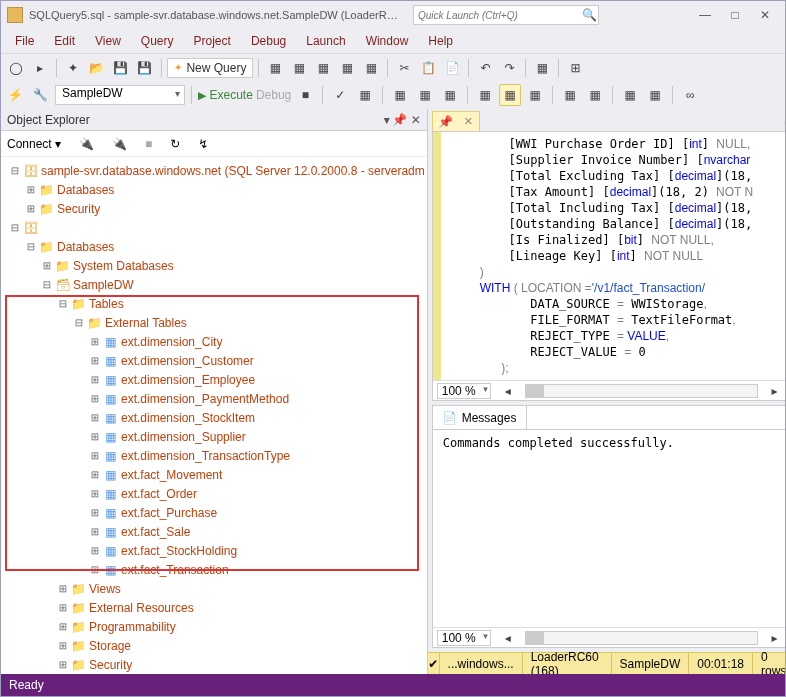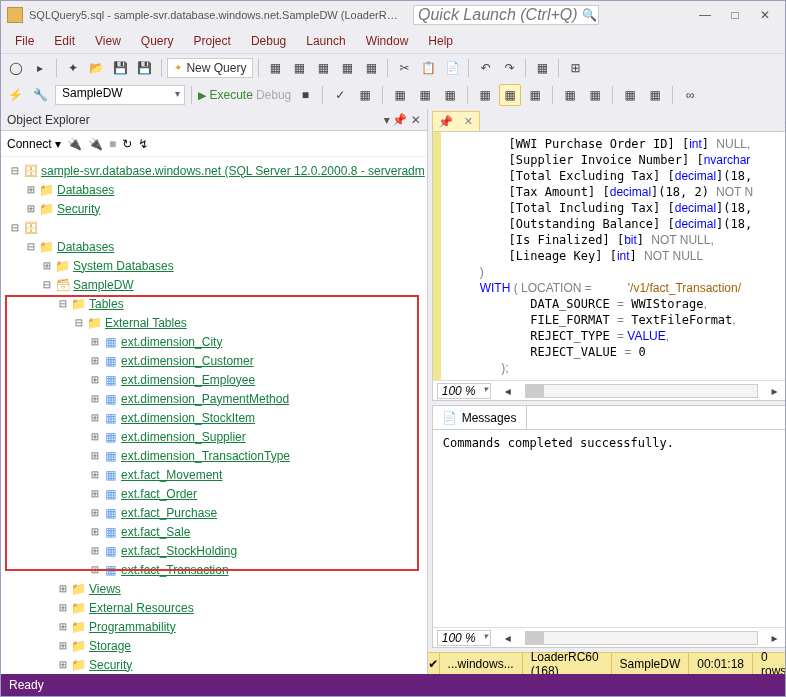--- a/index.html
+++ b/index.html
@@ -1,63 +1,63 @@
 <!DOCTYPE html>
 <html><head>
 <meta charset="utf-8">
 <style>
 * { box-sizing: border-box; margin: 0; padding: 0; font-family: "Segoe UI", Tahoma, sans-serif; font-size: 12px; }
 body { width: 786px; height: 697px; background: #eeeef2; display: flex; flex-direction: column; overflow: hidden; border: 1px solid #9b9fb9; }
 .titlebar { height: 28px; background: #eeeef2; display: flex; align-items: center; padding: 0 6px; gap: 6px; }
 .title-icon { width: 16px; height: 16px; background: #e8b85a; border: 1px solid #b8924a; }
 .title-text { flex: 0 0 auto; color: #555; font-size: 11px; white-space: nowrap; overflow: hidden; max-width: 370px; text-overflow: ellipsis; }
 .quick { display: flex; align-items: center; border: 1px solid #ccc; background: #fff; height: 20px; width: 186px; margin-left: 8px; }
-.quick input { border: 0; outline: 0; width: 100%; padding: 0 4px; font-size: 16px; color: #888; font-style: italic; }
+.quick input { border: 0; outline: 0; width: 100%; padding: 0 4px; font-size: 10px; color: #888; font-style: italic; }
 .quick-icon { width: 18px; display: flex; justify-content: center; color: #666; }
 .winbtns { margin-left: auto; display: flex; gap: 2px; }
 .winbtns span { width: 28px; height: 20px; display: flex; align-items: center; justify-content: center; color: #555; }
 .menubar { height: 24px; display: flex; align-items: center; padding: 0 6px; gap: 4px; background: #eeeef2; }
 .menubar span { padding: 2px 8px; color: #7f1d1d; }
 .toolbar { height: 28px; display: flex; align-items: center; padding: 0 4px; gap: 2px; background: #eeeef2; border-top: 1px solid #d8d8e0; }
 .tbtn { width: 22px; height: 22px; display: flex; align-items: center; justify-content: center; color: #444; border-radius: 2px; }
 .tsep { width: 1px; height: 18px; background: #c4c4cc; margin: 0 3px; }
 .tlbl { padding: 0 6px; color: #333; display: flex; align-items: center; gap: 4px; border: 1px solid #ccc; background: #fff; height: 20px; }
 .tlbl.nq::before { content: "✦"; color: #e0a030; font-size: 10px; }
 .combo { border: 1px solid #ccc; background: #fff; height: 20px; padding: 0 16px 0 6px; position: relative; min-width: 130px; }
 .combo::after { content: "▾"; position: absolute; right: 4px; top: 2px; color: #666; font-size: 10px; }
 .toolbar2 { height: 28px; display: flex; align-items: center; padding: 0 4px; gap: 3px; background: #eeeef2; }
 .play { color: #388a34; font-size: 11px; text-align: center; }
 .gray { color: #aaa; }
 .content { display: flex; flex: 1; min-height: 0; }
 .panel { width: 432px; background: #fff; display: flex; flex-direction: column; border-right: 1px solid #ccc; }
 .panel-hdr { height: 22px; background: #eeeef2; color: #333; display: flex; align-items: center; padding: 0 6px; border-bottom: 1px solid #ccc; }
 .panel-hdr .sp { margin-left: auto; display: flex; gap: 3px; color: #555; }
-.panel-sub { height: 26px; display: flex; align-items: center; padding: 0 6px; gap: 6px; border-bottom: 1px solid #eee; }
+.panel-sub { height: 26px; display: flex; align-items: center; padding: 0 6px; gap: 18px; border-bottom: 1px solid #eee; }
 .tree { flex: 1; overflow: auto; padding: 4px 2px; }
 .node { display: flex; align-items: center; height: 19px; white-space: nowrap; }
 .tw { width: 16px; text-align: center; color: #666; font-size: 10px; cursor: pointer; }
 .ic { width: 16px; height: 16px; display: flex; align-items: center; justify-content: center; margin-right: 2px; }
 .ic-db { color: #e0a030; }
 .ic-fld { color: #e8b85a; }
 .ic-dbs { color: #e0a030; }
 .ic-tbl { color: #5a9be8; }
-.nlabel { color: #15803d; text-decoration: underline; }
+.nlabel { color: #c2410c; }
 .hl { border: 2px solid #d33; position: absolute; pointer-events: none; }
 .editor { flex: 1; display: flex; flex-direction: column; background: #eeeef2; }
 .tabstrip { height: 22px; display: flex; align-items: flex-end; padding: 0 4px; background: #eeeef2; }
 .tab { height: 20px; background: #fff4c2; border: 1px solid #e0d070; border-bottom: 0; padding: 0 6px; display: flex; align-items: center; gap: 6px; font-size: 11px; }
 .tab .x { color: #888; font-size: 11px; margin-left: 4px; }
 .tabpush { margin-left: auto; display: flex; gap: 2px; color: #555; }
 .code-wrap { flex: 0 0 258px; display: flex; flex-direction: column; background: #fff; border: 1px solid #ccc; margin: 0 4px; }
 .code { flex: 1; overflow: hidden; padding: 4px 0 4px 10px; border-left: 8px solid #f0e68c; font-family: Consolas, monospace; font-size: 12px; line-height: 16px; white-space: pre; color: #000; position: relative; }
 .kw { color: #0000ff; }
-.str { color: #a16207; margin-left: 36px; }
+.str { color: #1d4ed8; }
 .gry { color: #808080; }
 .zoom { height: 20px; display: flex; align-items: center; border-top: 1px solid #ddd; padding: 0 4px; gap: 6px; font-size: 11px; }
-.zoom .zc { border: 1px solid #ccc; padding: 0 14px 0 4px; position: relative; background: #fff; font-style: italic; }
+.zoom .zc { border: 1px solid #ccc; padding: 0 14px 0 4px; position: relative; background: #fff; }
 .zoom .zc::after { content: "▾"; position: absolute; right: 2px; top: 0; font-size: 9px; color: #666; }
 .zoom .bar { flex: 1; height: 14px; border: 1px solid #ccc; background: #f4f4f4; position: relative; }
 .zoom .bar::before { content: ""; position: absolute; left: 0; top: 0; bottom: 0; width: 18px; background: #ccc; }
 .msgs { flex: 1; display: flex; flex-direction: column; background: #fff; border: 1px solid #ccc; margin: 4px; min-height: 0; }
 .msgtab { height: 24px; display: flex; align-items: center; border-bottom: 1px solid #ccc; }
 .msgtab .mt { border-right: 1px solid #ccc; padding: 0 10px; height: 100%; display: flex; align-items: center; gap: 4px; }
 .msgbody { flex: 1; padding: 6px 10px; font-family: Consolas, monospace; font-size: 12px; }
 .statstrip { height: 22px; background: #f7e9a0; display: flex; align-items: center; font-size: 11px; border-top: 1px solid #d8c860; }
 .statstrip span { padding: 0 8px; border-right: 1px solid #d8c860; height: 100%; display: flex; align-items: center; }
 .statusbar { height: 22px; background: #68217a; color: #fff; display: flex; align-items: center; padding: 0 8px; font-size: 11px; }

